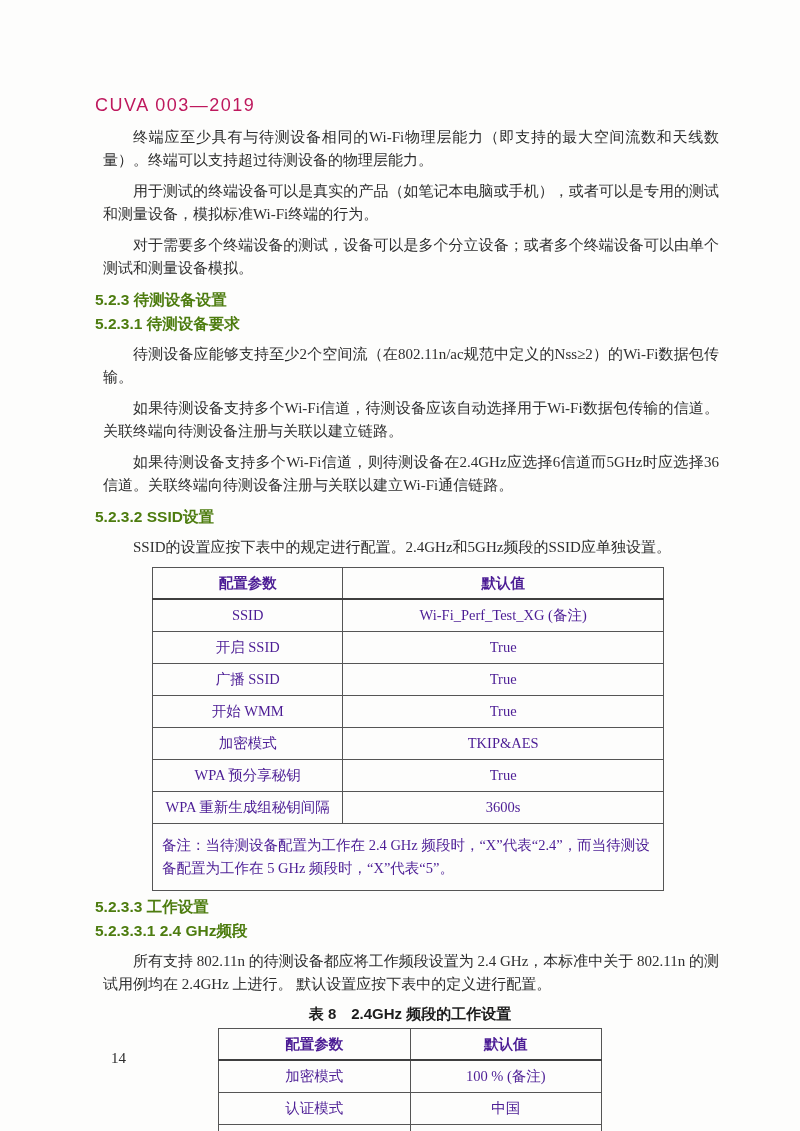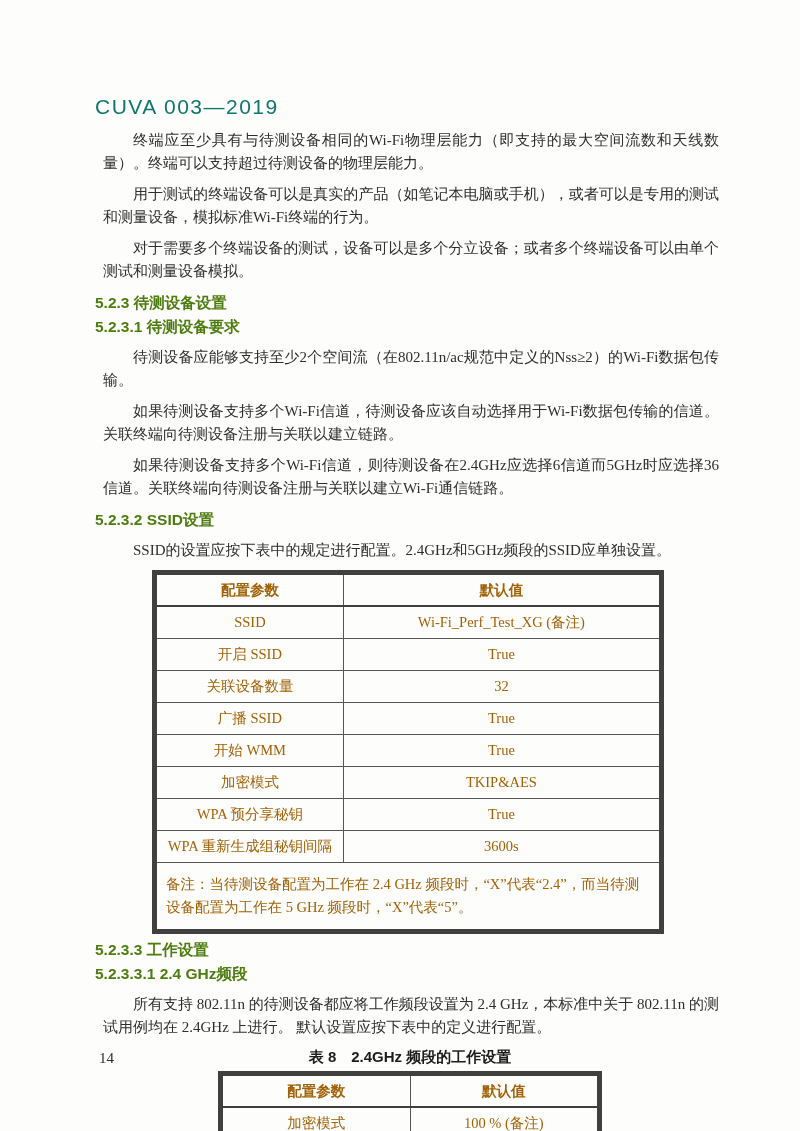--- a/index.html
+++ b/index.html
@@ -12,25 +12,25 @@
     font-family:"Liberation Serif","DejaVu Serif",serif;
     color:#2b2b2b;
     overflow:hidden;
   }
   .content{
     position:absolute;
     left:95px;top:95px;
     width:632px;
   }
   .doc-code{
-    font-size:21px;
+    font-size:18px;
     letter-spacing:1.5px;
     margin:0 0 10px 0;
     font-family:"Liberation Sans","DejaVu Sans",sans-serif;
-    color:#0f766e;
+    color:#be185d;
   }
   p.body-para{
     margin:8px;
     font-size:15px;
     line-height:23px;
     text-indent:2em;
     text-align:justify;
     color:#2e2e2e;
   }
   h3.sec{
@@ -49,22 +49,22 @@
     font-family:"Liberation Sans","DejaVu Sans",sans-serif;
     font-size:15px;
     line-height:20px;
     margin:2px 0 4px 0;
     color:#1c1c1c;
   }
   table.doc-table{
     border-collapse:collapse;
     width:100%;
     font-size:14.5px;
-    color:#a16207;
-    border:5px solid #404040;
+    color:#4c1d95;
+    border:1px solid #404040;
   }
   table.doc-table th, table.doc-table td{
     border:1px solid #555;
     text-align:center;
     vertical-align:middle;
     padding:3px 6px;
   }
   table.doc-table th{
     font-weight:bold;
     height:24px;
@@ -75,21 +75,21 @@
   table.doc-table tbody td{height:25px;}
   td.note-cell{
     text-align:left !important;
     font-size:14.5px;
     line-height:23px;
     padding:10px 9px !important;
     border-top:1px solid #555;
   }
   .page-number{
     position:absolute;
-    left:99px;top:1050px;
+    left:111px;top:1050px;
     font-size:15px;
     color:#2e2e2e;
   }
 </style>
 </head>
 <body>
 
 <div class="page">
   <div class="content">
 
@@ -123,24 +123,20 @@
           </tr>
         </thead>
         <tbody>
             <tr>
               <td>SSID</td>
               <td>Wi-Fi_Perf_Test_XG (备注)</td>
             </tr>
             <tr>
               <td>开启 SSID</td>
               <td>True</td>
-            </tr>
-            <tr>
-              <td>关联设备数量</td>
-              <td>32</td>
             </tr>
             <tr>
               <td>广播 SSID</td>
               <td>True</td>
             </tr>
             <tr>
               <td>开始 WMM</td>
               <td>True</td>
             </tr>
             <tr>

